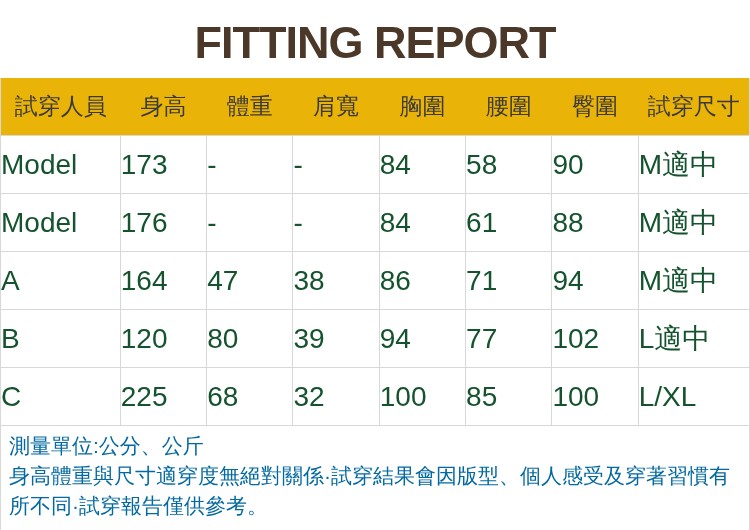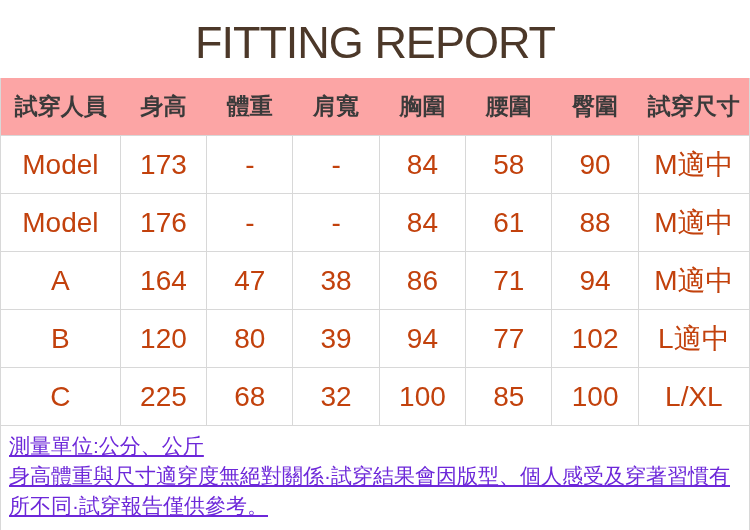--- a/index.html
+++ b/index.html
@@ -13,64 +13,63 @@
     font-family: "Liberation Sans", "DejaVu Sans", sans-serif;
     color: #3d3d3d;
     overflow: hidden;
   }
   .page-title {
     margin: 14px 0 0 0;
     height: 58px;
     line-height: 58px;
     text-align: center;
     font-size: 45px;
-    font-weight: 400;
+    font-weight: 700;
     letter-spacing: -1px;
     color: #4c3829;
   }
   table.fitting-table {
     width: 750px;
     margin-top: 6px;
     border-collapse: collapse;
     table-layout: fixed;
     border: 1px solid #d8d8d8;
     border-top: none;
   }
   table.fitting-table col.c-tester { width: 16.0%; }
   table.fitting-table col.c-mid    { width: 11.53%; }
   table.fitting-table col.c-size   { width: 14.85%; }
   th.header-cell {
-    background: #fca5a5;
+    background: #eab308;
     height: 57px;
     font-size: 23px;
-    font-weight: 700;
+    font-weight: 400;
     color: #3a3a3a;
     text-align: center;
     border: none;
     padding: 0;
   }
   td.data-cell {
     height: 57px;
     font-size: 28px;
     font-weight: 400;
-    text-align: center;
-    color: #c2410c;
+    text-align: left;
+    color: #14532d;
     border: 1px solid #d8d8d8;
     padding: 0;
     white-space: nowrap;
   }
   td.footer-cell {
     border: 1px solid #d8d8d8;
     text-align: left;
     vertical-align: top;
     padding: 5px 8px 10px 8px;
     font-size: 21px;
     line-height: 30px;
-    color: #6d28d9;
-    text-decoration: underline;
+    color: #0369a1;
   }
   .footer-line { margin: 0; }
 </style>
 </head>
 <body>
 
 <h1 class="page-title">FITTING REPORT</h1>
 
 <table class="fitting-table">
   <colgroup>

